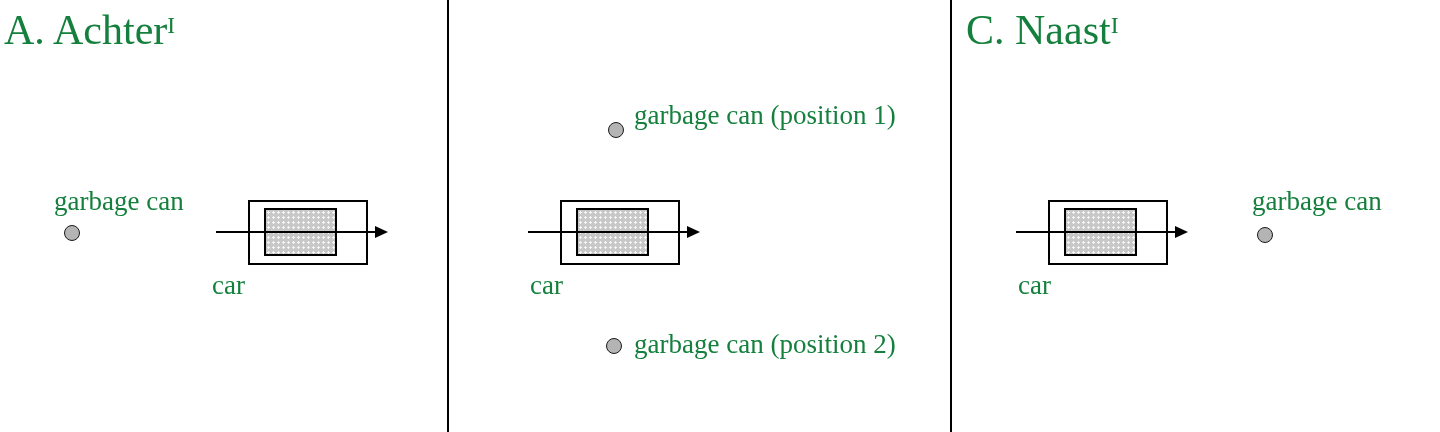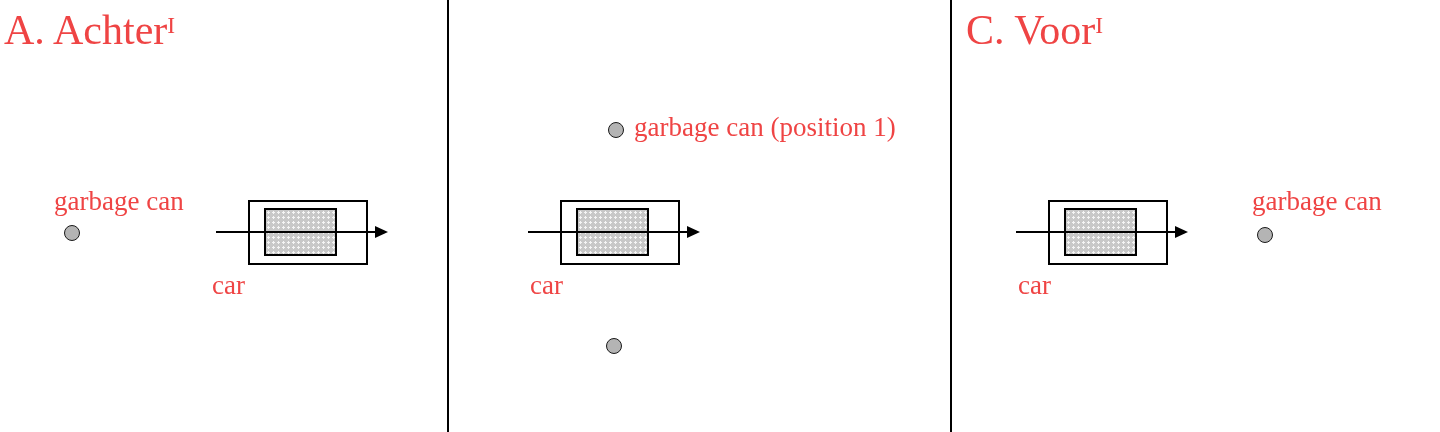--- a/index.html
+++ b/index.html
@@ -1,21 +1,21 @@
 <!DOCTYPE html>
 <html><head>
 <meta charset="utf-8">
 <style>
   html, body { margin: 0; padding: 0; background: #ffffff; }
   .figure {
     position: relative;
     width: 1440px;
     height: 432px;
     background: #ffffff;
-    color: #ef4444;
+    color: #15803d;
     font-family: "Liberation Serif", serif;
     overflow: hidden;
   }
   .divider {
     position: absolute;
     top: 0;
     width: 2px;
     height: 432px;
     background: #000000;
     z-index: 1;
@@ -102,32 +102,33 @@
   <div class="dot" style="left:64px; top:225px;"></div>
 
   <div class="rect-outer" style="left:248px; top:200px;"></div>
   <div class="rect-inner" style="left:264px; top:208px;"></div>
   <div class="arrow-line" style="left:216px; top:231px;"></div>
   <div class="arrow-head" style="left:375px; top:226px;"></div>
   <div class="label" style="left:212px; top:270px;">car</div>
 
 
   <div class="dot" style="left:608px; top:122px;"></div>
-  <div class="label" style="left:634px; top:112px;">garbage can (position 1)</div>
+  <div class="label" style="left:634px; top:100px;">garbage can (position 1)</div>
 
   <div class="rect-outer" style="left:560px; top:200px;"></div>
   <div class="rect-inner" style="left:576px; top:208px;"></div>
   <div class="arrow-line" style="left:528px; top:231px;"></div>
   <div class="arrow-head" style="left:687px; top:226px;"></div>
   <div class="label" style="left:530px; top:270px;">car</div>
 
   <div class="dot" style="left:606px; top:338px;"></div>
+  <div class="label" style="left:634px; top:329px;">garbage can (position 2)</div>
 
   <div class="title" style="left:966px; top:7px;">
-    <span>C. Voor</span><span class="sup">I</span>
+    <span>C. Naast</span><span class="sup">I</span>
   </div>
 
   <div class="rect-outer" style="left:1048px; top:200px;"></div>
   <div class="rect-inner" style="left:1064px; top:208px;"></div>
   <div class="arrow-line" style="left:1016px; top:231px;"></div>
   <div class="arrow-head" style="left:1175px; top:226px;"></div>
   <div class="label" style="left:1018px; top:270px;">car</div>
 
   <div class="label" style="left:1252px; top:186px;">garbage can</div>
   <div class="dot" style="left:1257px; top:227px;"></div>

